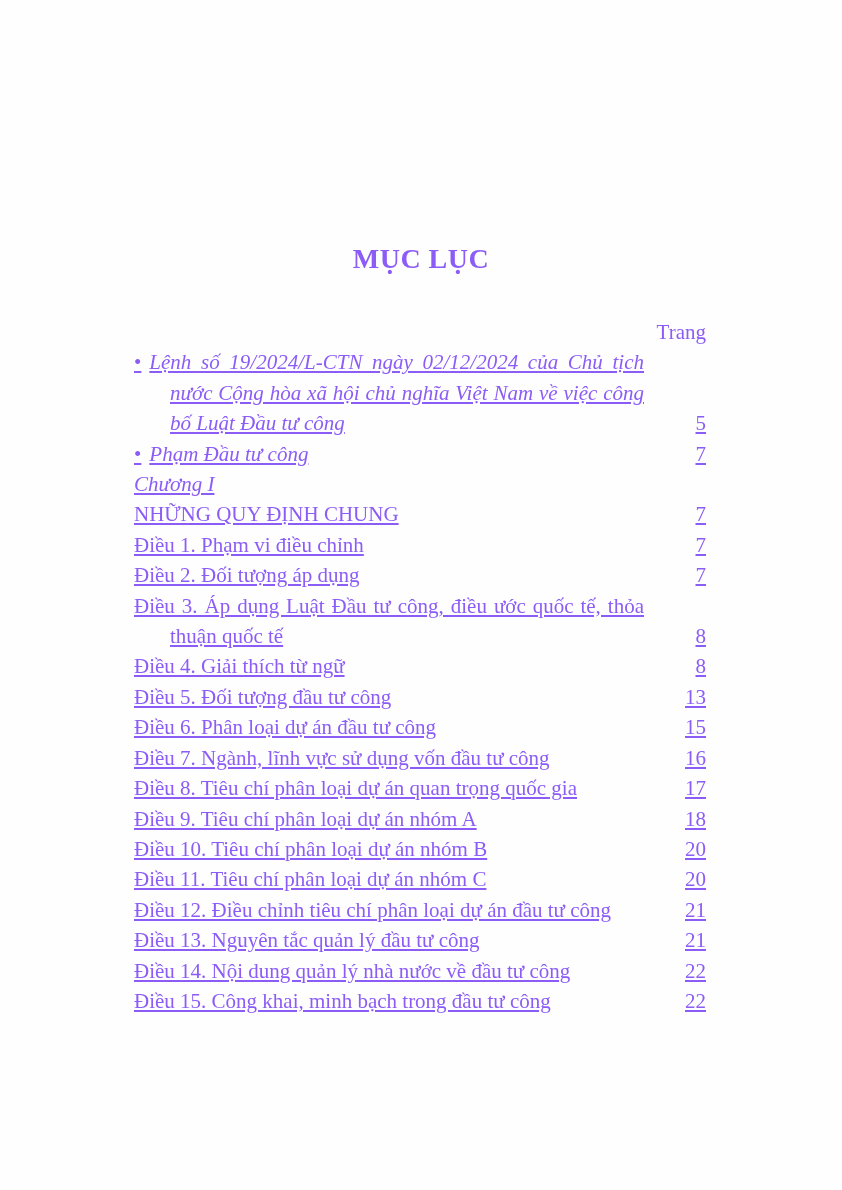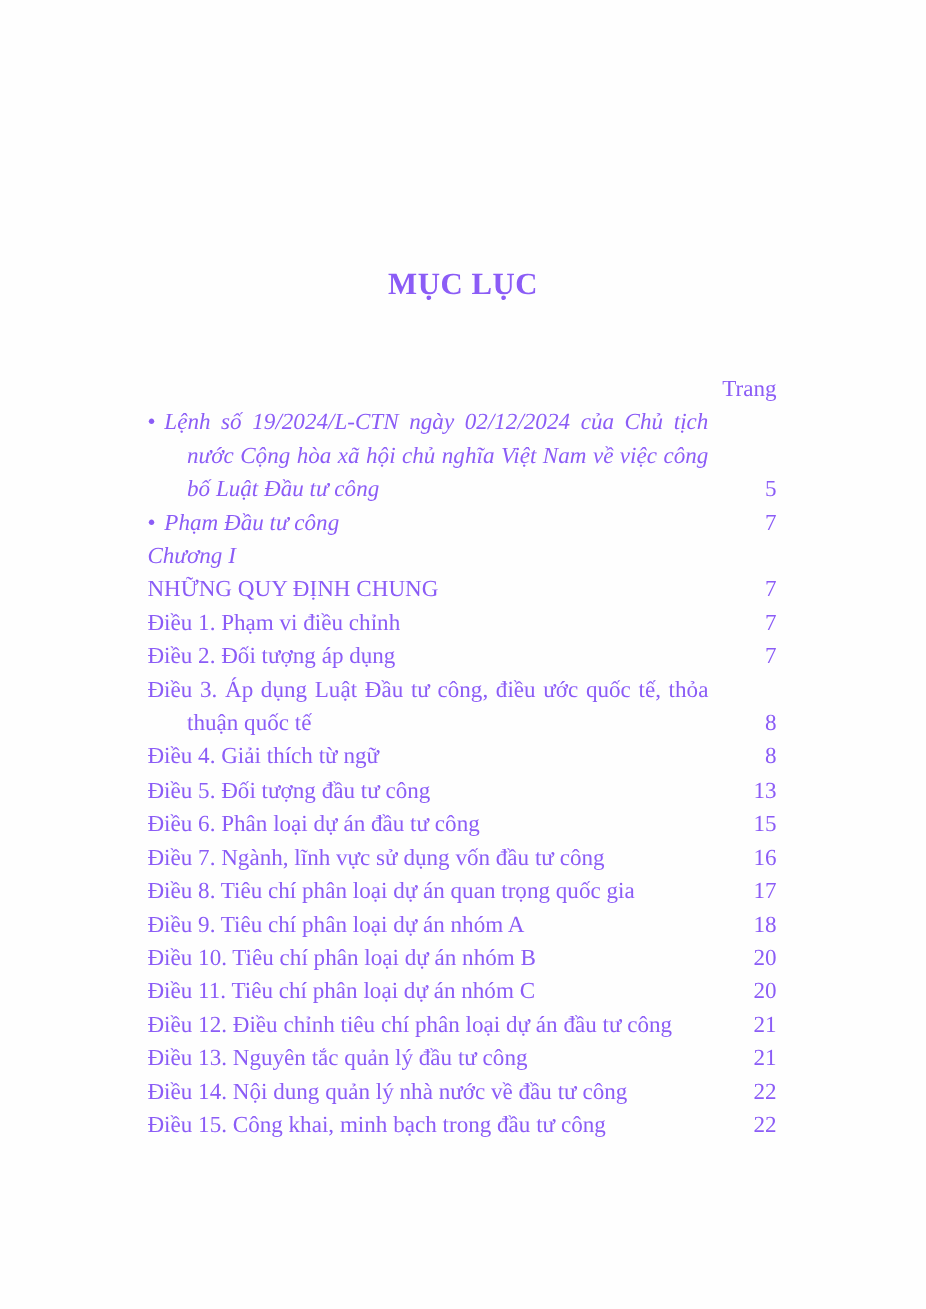--- a/index.html
+++ b/index.html
@@ -23,31 +23,32 @@
     width: 100%;
     margin: 0;
     text-align: center;
     font-size: 28px;
     line-height: 34px;
     font-weight: bold;
     letter-spacing: 0.5px;
   }
   .toc {
     position: absolute;
-    top: 338px;
+    top: 317px;
     left: 134px;
     width: 572px;
     font-size: 21px;
     line-height: 30.4px;
   }
   .col-header {
     text-align: right;
   }
   .row {
     display: flex;
+    text-decoration: underline;
   }
   .row-text {
     flex: 1 1 auto;
     text-align: justify;
   }
   .row-text.hang {
     padding-left: 36px;
     text-indent: -36px;
   }
   .row-text.center {

